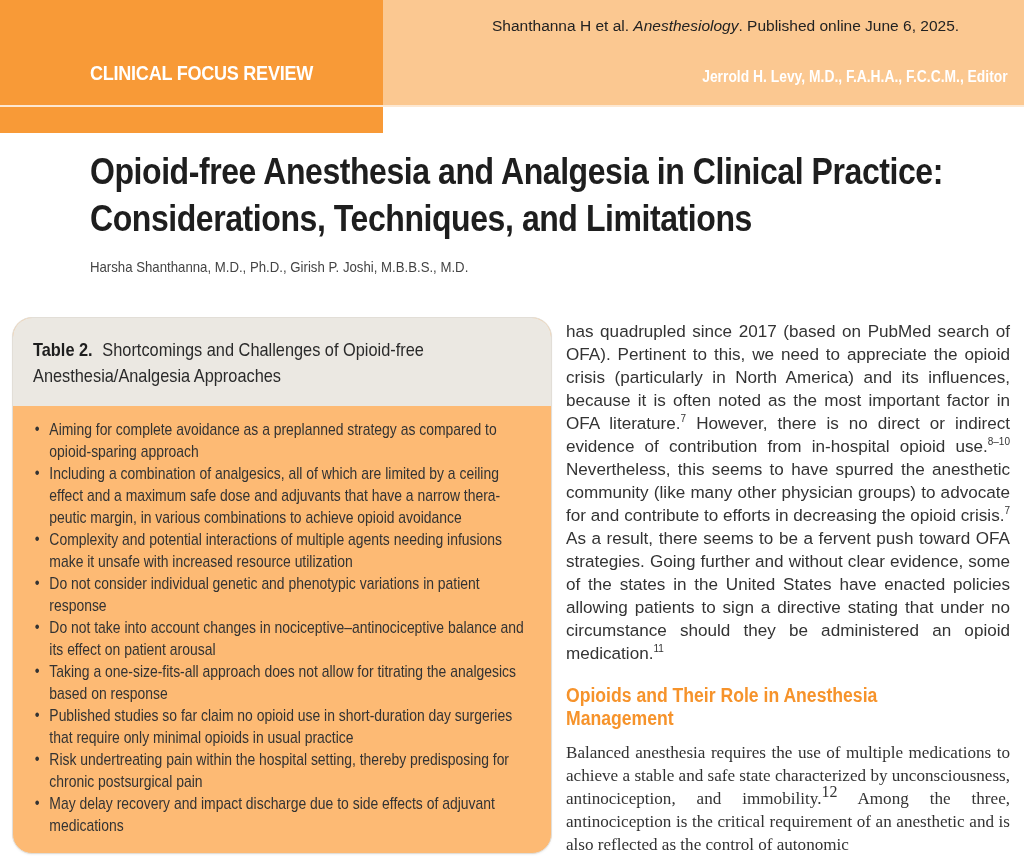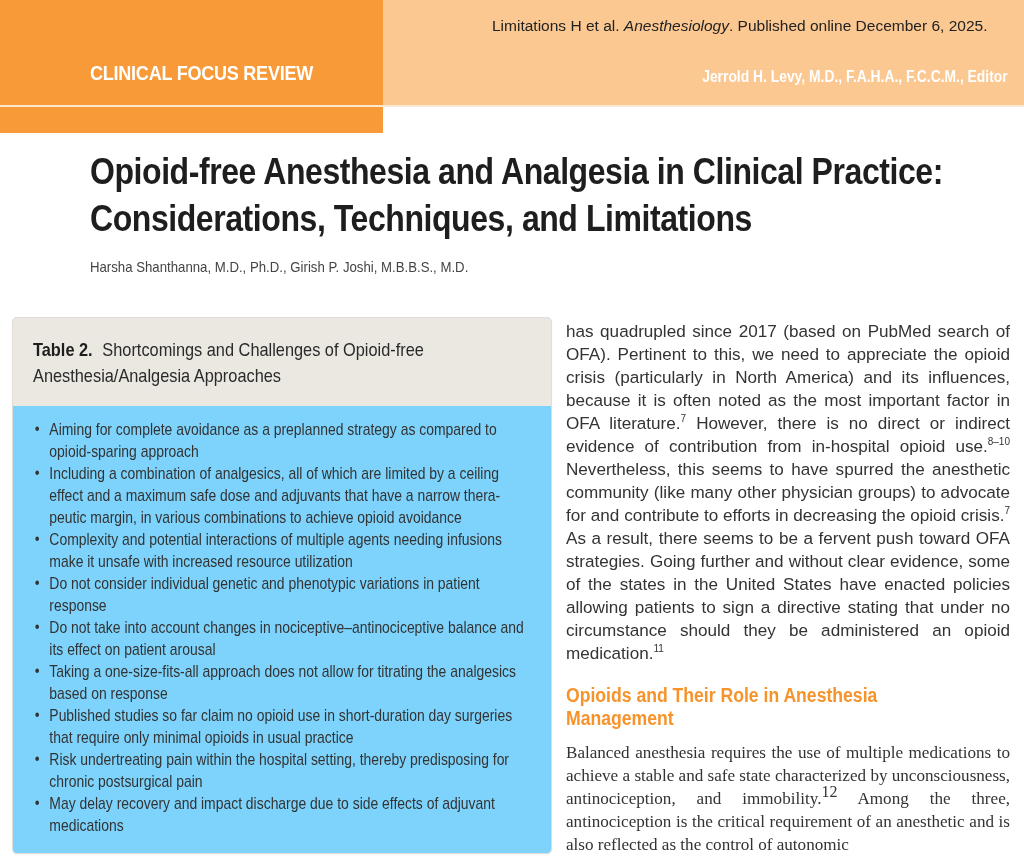--- a/index.html
+++ b/index.html
@@ -41,21 +41,21 @@
     line-height:47px; color:#1e1e1e; letter-spacing:-0.5px;
     transform:scaleX(0.865); transform-origin:left top; white-space:nowrap;
   }
   .authors {
     position:absolute; left:90px; top:258px;
     font-family:"Liberation Sans", sans-serif; font-size:15px; color:#444;
     transform:scaleX(0.88); transform-origin:left top; white-space:nowrap;
   }
   .table-box {
     position:absolute; left:12px; top:317px; width:538px; height:535px;
-    border:1px solid #e2ded7; border-radius:5px; background:#7dd3fc; overflow:hidden;
+    border:1px solid #e2ded7; border-radius:20px; background:#fdba74; overflow:hidden;
     box-shadow:0 1px 2px rgba(0,0,0,0.05);
   }
   .table-head {
     position:absolute; left:0; top:0; width:100%; height:88px; background:#ebe8e2;
   }
   .table-caption {
     position:absolute; left:20px; top:19px; width:600px;
     font-family:"Liberation Sans", sans-serif; font-size:19px; line-height:26px; color:#2a2a2a;
     transform:scaleX(0.86); transform-origin:left top;
   }
@@ -91,21 +91,21 @@
   .body-col-2 p { margin:0; }
   .body-col-2 sup { font-size:16px; line-height:0; vertical-align:super; }
 </style>
 </head>
 <body>
 
 <div class="banner-left">
   <div class="section-label">CLINICAL FOCUS REVIEW</div>
 </div>
 <div class="banner-right">
-  <div class="citation"><span>Limitations H et al. </span><i>Anesthesiology</i><span>. Published online December 6, 2025.</span></div>
+  <div class="citation"><span>Shanthanna H et al. </span><i>Anesthesiology</i><span>. Published online June 6, 2025.</span></div>
   <div class="editor">Jerrold H. Levy, M.D., F.A.H.A., F.C.C.M., Editor</div>
 </div>
 <div class="banner-border"></div>
 
 <div class="title">
   <div>Opioid-free Anesthesia and Analgesia in Clinical Practice:</div>
   <div>Considerations, Techniques, and Limitations</div>
 </div>
 <div class="authors">Harsha Shanthanna, M.D., Ph.D., Girish P. Joshi, M.B.B.S., M.D.</div>
 

